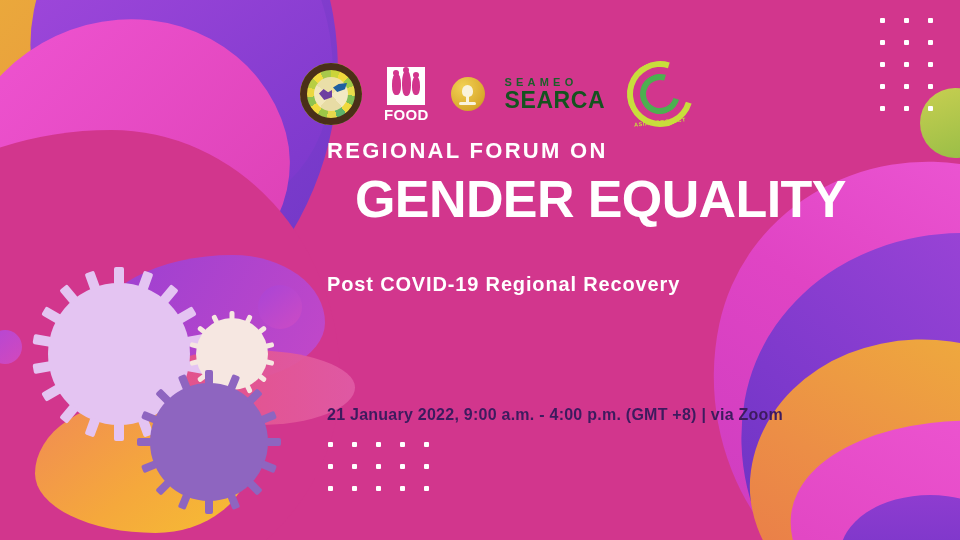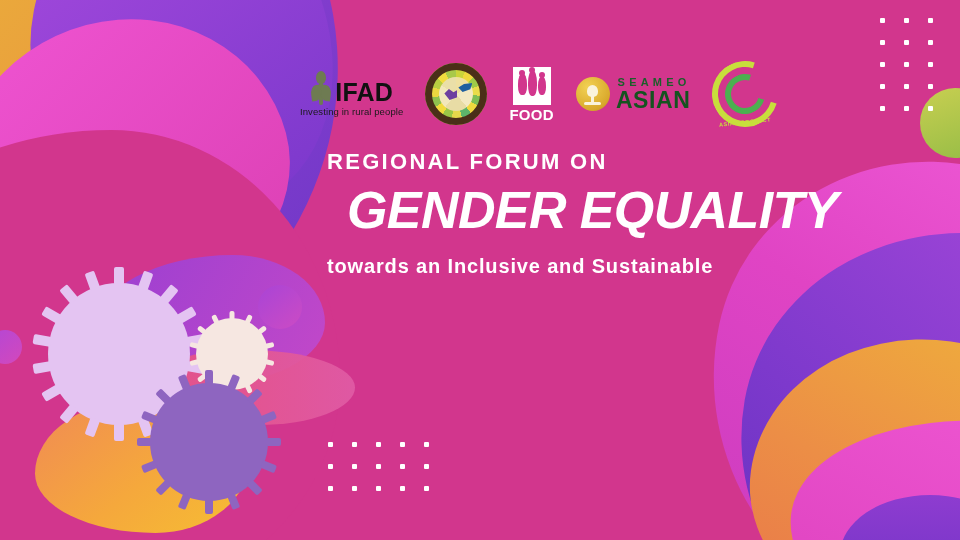--- a/index.html
+++ b/index.html
@@ -289,21 +289,21 @@
   .ifpri-word {
     font-size: 15px; font-weight: 700; color: #fff; letter-spacing: .3px;
     margin-top: 2px; line-height: 1;
   }
   .ifpri-full {
     font-size: 8.5px; color: #fff; line-height: 1.42; letter-spacing: .5px;
     text-transform: uppercase;
   }
 
   
-  .logo-searca { align-items: center; gap: 6px; text-align: right; }
+  .logo-searca { align-items: center; gap: 20px; }
   .searca-seal {
     width: 34px; height: 34px; border-radius: 50%;
     background: radial-gradient(circle at 35% 30%, #F2D154 0%, #D9A92C 70%, #B8861E 100%);
     position: relative;
   }
   .searca-seal .tree {
     position: absolute; left: 11px; top: 8px;
     width: 11px; height: 12px; background: #FAF3DC;
     border-radius: 50% 50% 42% 42%;
   }
@@ -343,34 +343,34 @@
   .logo-carc .arc-label {
     position: absolute; left: 0; bottom: 2px; width: 100%;
     text-align: center; font-size: 5.5px; font-weight: 700;
     color: #C8DE3C; letter-spacing: .6px; transform: rotate(-6deg);
   }
 
   
   .content {
     position: absolute;
     left: 327px;
-    top: 151px;
+    top: 140px;
     width: 560px;
   }
   .eyebrow {
     font-size: 22px; font-weight: 700; color: #fff;
     letter-spacing: 2.3px; line-height: 1; margin: 0 0 10px 0;
     text-transform: uppercase;
   }
   .headline {
     font-size: 52px; font-weight: 700; color: #fff;
     letter-spacing: -0.6px; line-height: 1.06; margin: 0;
     text-transform: uppercase;
   }
-  .headline .l2 { display: block; margin-left: 20px; font-style: italic; }
+  .headline .l2 { display: block; margin-left: 28px; }
   .subhead {
     font-size: 20px; font-weight: 700; color: #fff;
     letter-spacing: .85px; line-height: 1.45; margin: 14px 0 0 0;
   }
   .dateline {
     position: absolute; left: 327px; top: 406px;
     font-size: 16px; font-weight: 700; color: #3D1B5E;
     letter-spacing: .25px; margin: 0;
   }
 </style>
@@ -490,32 +490,20 @@
         <i></i>
         <i></i>
         <i></i>
         <i></i>
         <i></i>
       </div>
   </div>
 
   <div class="logos">
 
-    <div class="logo logo-ifad">
-      <div class="ifad-row">
-        <div class="ifad-mark">
-          <div class="stem"></div>
-            <div class="leafL"></div>
-            <div class="leafR"></div>
-            <div class="bud"></div>
-        </div>
-        <div class="ifad-word">IFAD</div>
-      </div>
-      <div class="ifad-tag">Investing in rural people</div>
-    </div>
 
     <div class="logo logo-network">
       <div class="inner"></div>
       <div class="sp1"></div>
       <div class="sp2"></div>
     </div>
 
     <div class="logo logo-ifpri">
       <div class="ifpri-block">
         <div class="ifpri-sq">
@@ -531,36 +519,38 @@
     </div>
 
     <div class="logo logo-searca">
       <div class="searca-seal">
         <div class="tree"></div>
           <div class="trunk"></div>
           <div class="ground"></div>
       </div>
       <div class="searca-text">
         <div class="searca-top">SEAMEO</div>
-        <div class="searca-bot">ASIAN</div>
+        <div class="searca-bot">SEARCA</div>
       </div>
     </div>
 
     <div class="logo logo-carc">
       <div class="ring ring-outer"></div>
       <div class="ring ring-inner"></div>
       <div class="arc-label">ASIAN PROJECT</div>
     </div>
 
   </div>
 
   <div class="content">
     <p class="eyebrow">REGIONAL FORUM ON</p>
     <h1 class="headline">
       <span class="l2">GENDER EQUALITY</span>
     </h1>
     <p class="subhead">
-      <span>towards an Inclusive and Sustainable</span><br>
+      <br>
+      <span>Post COVID-19 Regional Recovery</span>
     </p>
   </div>
 
+  <p class="dateline">21 January 2022, 9:00 a.m. - 4:00 p.m. (GMT +8) | via Zoom</p>
 
 </div>
 
 </body></html>

